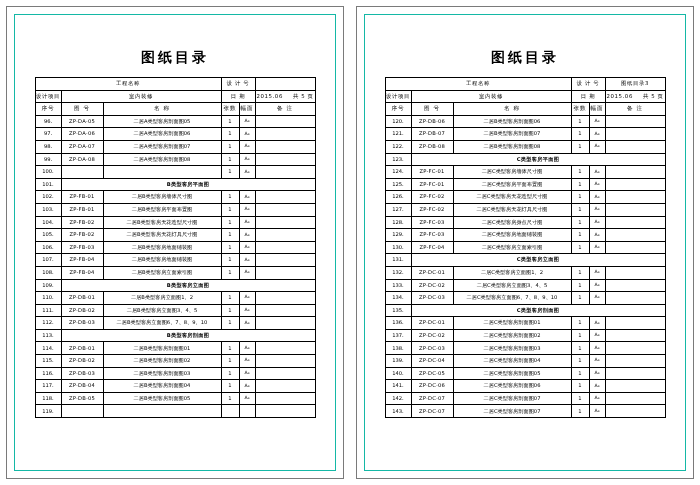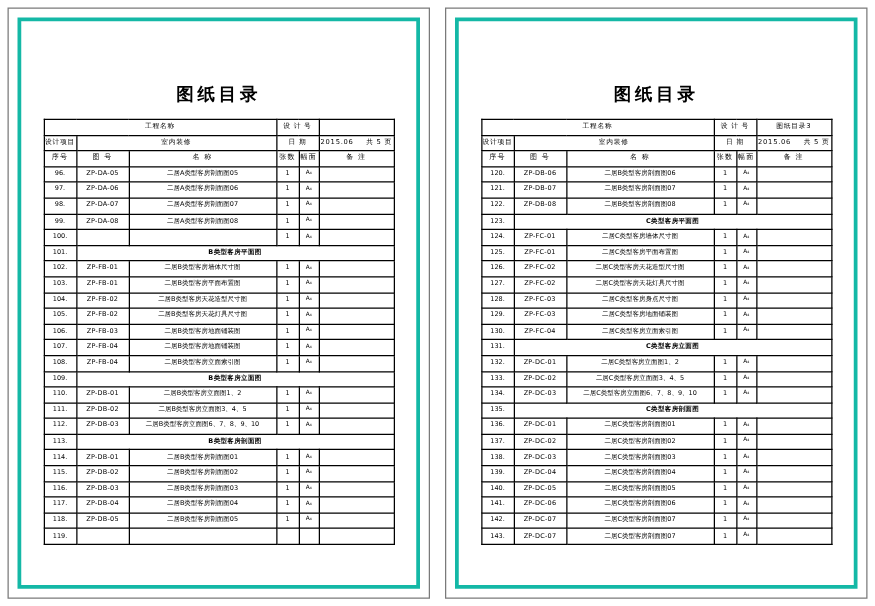--- a/index.html
+++ b/index.html
@@ -33,23 +33,23 @@
     right: 6px;
     bottom: 6px;
     border: 1px solid #7a7a7a;
   }
   .page-inner {
     position: absolute;
     left: 14px;
     top: 14px;
     right: 14px;
     bottom: 14px;
-    border: 3px solid #14b8a6;
+    border: 1px solid #14b8a6;
     box-sizing: border-box;
-    padding: 16px;
+    padding: 0;
     overflow: hidden;
   }
   .doc-title {
     text-align: center;
     font-size: 14px;
     font-weight: bold;
     letter-spacing: 3px;
     margin-top: 34px;
     margin-bottom: 10px;
     font-family: "DejaVu Sans", "Liberation Sans", sans-serif;

